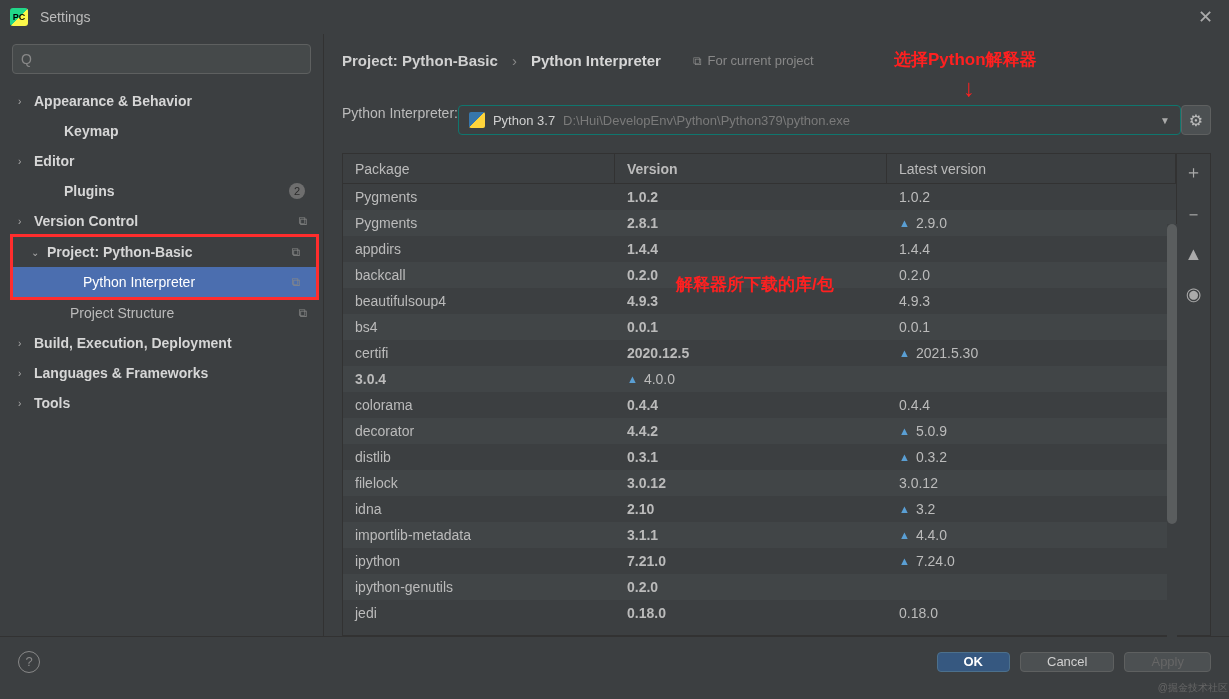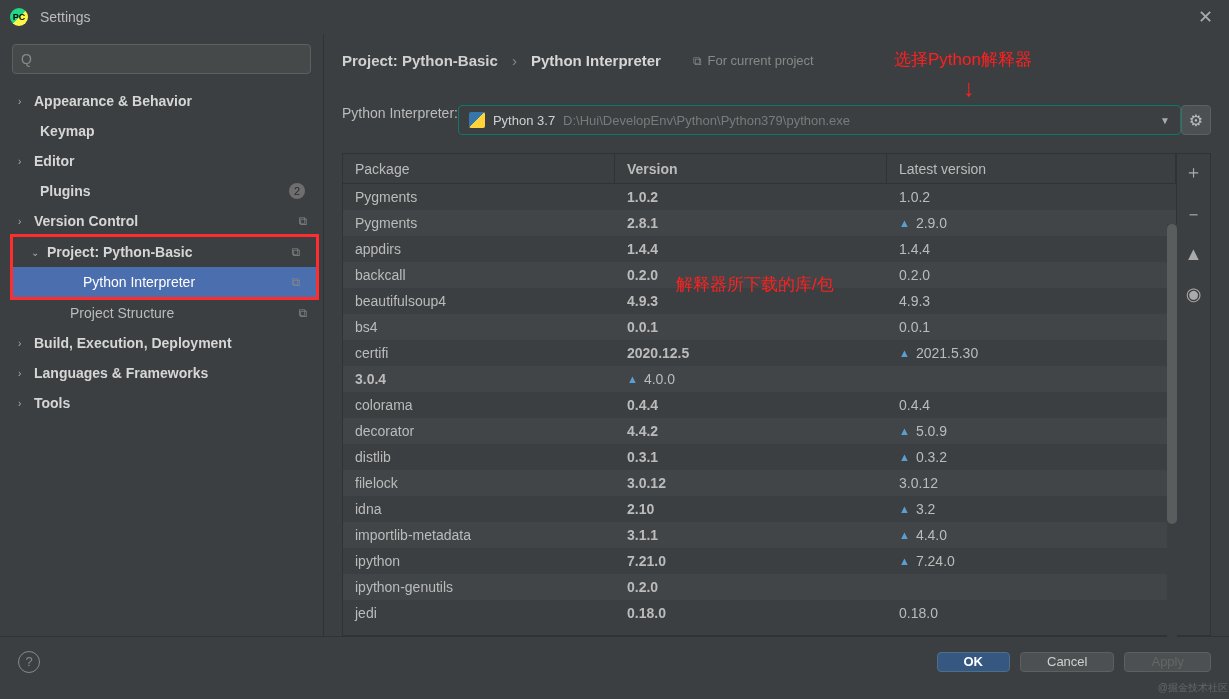--- a/index.html
+++ b/index.html
@@ -1,32 +1,32 @@
 <!DOCTYPE html>
 <html><head>
 <meta charset="utf-8">
 <style>
 * { margin: 0; padding: 0; box-sizing: border-box; font-family: -apple-system, "Segoe UI", Arial, sans-serif; }
 body { background: #3c3f41; color: #bbbbbb; width: 1229px; height: 699px; overflow: hidden; position: relative; }
 
 .titlebar { height: 34px; display: flex; align-items: center; padding: 0 10px; background: #3c3f41; }
-.titlebar .app-icon { width: 18px; height: 18px; background: linear-gradient(135deg, #21d789 50%, #fcf84a 50%); border-radius: 9px; margin-right: 12px; display: flex; align-items: center; justify-content: center; font-size: 9px; font-weight: bold; color: #000; }
+.titlebar .app-icon { width: 18px; height: 18px; background: linear-gradient(135deg, #21d789 50%, #fcf84a 50%); border-radius: 3px; margin-right: 12px; display: flex; align-items: center; justify-content: center; font-size: 9px; font-weight: bold; color: #000; }
 .titlebar .title { font-size: 14px; color: #bbbbbb; flex: 1; }
 .titlebar .close { font-size: 18px; color: #aaa; cursor: pointer; padding: 0 6px; }
 
 .body-wrap { display: flex; height: 602px; }
 
 .sidebar { width: 324px; background: #3c3f41; border-right: 1px solid #323232; display: flex; flex-direction: column; }
 .search-wrap { padding: 10px 12px 8px; }
 .search-box { width: 100%; height: 30px; background: #45494a; border: 1px solid #5e6060; border-radius: 4px; display: flex; align-items: center; padding: 0 8px; }
 .search-box .mag { font-size: 14px; color: #888; margin-right: 4px; }
 
 .tree { flex: 1; font-size: 14px; padding-top: 4px; }
 .tree .row { height: 30px; display: flex; align-items: center; padding-left: 18px; cursor: pointer; position: relative; }
-.tree .row.child { padding-left: 24px; }
+.tree .row.child { padding-left: 48px; }
 .tree .row.grandchild { padding-left: 54px; color: #bbbbbb; }
 .tree .row.selected { background: #4b6eaf; color: #fff; }
 .tree .chev { width: 12px; font-size: 10px; color: #aaa; margin-right: 4px; }
 .tree .bold { font-weight: bold; color: #d6d6d6; }
 .tree .badge { margin-left: auto; margin-right: 18px; background: #6e6e6e; color: #2b2b2b; border-radius: 8px; font-size: 11px; width: 16px; height: 16px; display: flex; align-items: center; justify-content: center; }
 .tree .copy-icon { margin-left: auto; margin-right: 16px; font-size: 12px; color: #888; }
 .red-border { border: 3px solid #ff2d2d; margin: -2px 4px -2px 10px; }
 
 .main { flex: 1; display: flex; flex-direction: column; padding: 0; position: relative; }
 .breadcrumb { padding: 18px 18px 4px; display: flex; align-items: center; gap: 14px; font-size: 15px; }
@@ -63,21 +63,21 @@
 .scrollbar { position: absolute; right: 52px; top: 190px; width: 10px; height: 420px; background: #3c3f41; }
 .scrollbar-thumb { position: absolute; right: 0; top: 0; width: 10px; height: 300px; background: #5a5d5e; border-radius: 5px; }
 
 .footer { height: 50px; border-top: 1px solid #323232; display: flex; align-items: center; padding: 0 18px; gap: 10px; }
 .footer .help { width: 22px; height: 22px; border: 1.5px solid #888; border-radius: 50%; display: flex; align-items: center; justify-content: center; font-size: 13px; color: #888; cursor: pointer; }
 .footer .spacer { flex: 1; }
 .footer button { height: 20px; padding: 0 26px; border-radius: 4px; font-size: 13px; cursor: pointer; border: 1px solid #5e6060; background: #4c5052; color: #d0d0d0; }
 .footer button.primary { background: #365880; border-color: #4c708c; color: #fff; font-weight: bold; }
 .footer button.disabled { color: #666; }
 
-.annotation { position: absolute; color: #ff2020; font-size: 17px; font-weight: 400; pointer-events: none; }
+.annotation { position: absolute; color: #ff2020; font-size: 17px; font-weight: 700; pointer-events: none; }
 .ann1 { top: 48px; left: 894px; }
 .ann2 { top: 273px; left: 676px; }
 .arrow-down { position: absolute; top: 74px; left: 963px; color: #ff2020; font-size: 24px; font-weight: bold; }
 
 .watermark { position: absolute; bottom: 4px; right: 1px; font-size: 10px; color: #666; }
 </style>
 </head>
 <body>
 
 <div class="titlebar">

